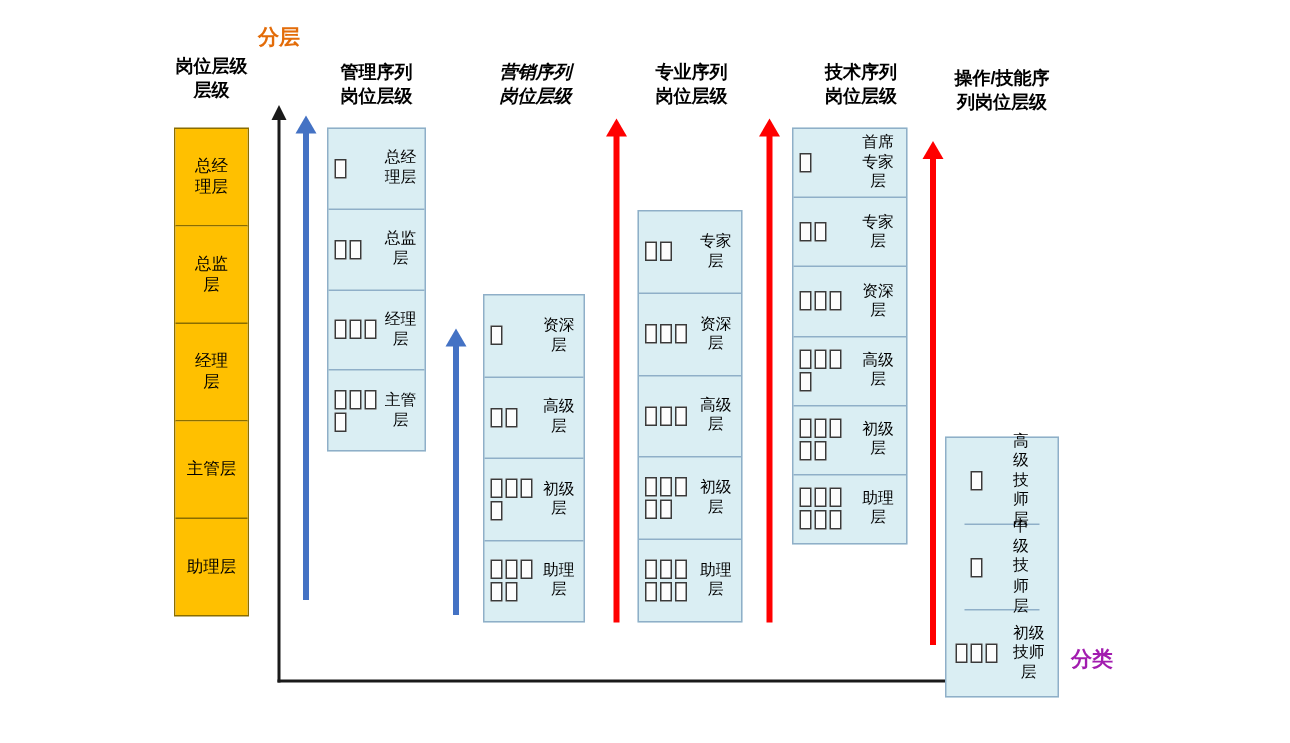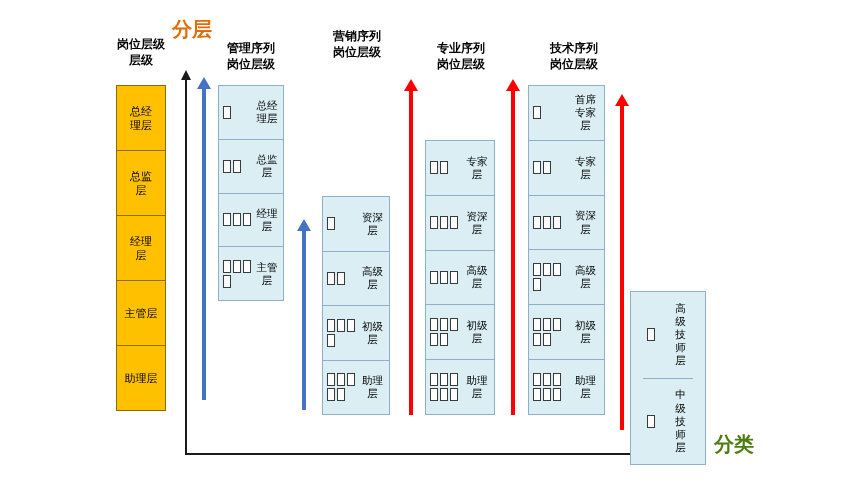--- a/index.html
+++ b/index.html
@@ -3,44 +3,44 @@
 <meta charset="utf-8">
 <style>
   html,body{margin:0;padding:0;background:#fff;font-family:"Liberation Sans","DejaVu Sans",sans-serif;}
   .canvas{position:relative;width:860px;height:495px;background:#ffffff;overflow:hidden;}
 
   
   .v-axis{position:absolute;left:185px;top:80px;width:2px;height:375px;background:#1a1a1a;}
   .v-axis::before{content:"";position:absolute;top:-10px;left:-4px;border-left:5px solid transparent;border-right:5px solid transparent;border-bottom:10px solid #1a1a1a;}
   .h-axis{position:absolute;left:185px;top:453px;width:486px;height:2px;background:#1a1a1a;}
   .h-axis::after{content:"";position:absolute;right:-10px;top:-4px;border-top:5px solid transparent;border-bottom:5px solid transparent;border-left:10px solid #1a1a1a;}
-  .axis-label{position:absolute;font-weight:bold;font-size:20px;}
+  .axis-label{position:absolute;font-weight:bold;font-size:14px;}
   .v-label{left:172px;top:16px;color:#E36C09;}
-  .h-label{left:714px;top:431px;color:#4d7c0f;}
+  .h-label{left:714px;top:431px;color:#a21caf;}
 
   
   .col-header{position:absolute;font-weight:bold;font-size:12px;line-height:1.35;text-align:center;color:#000;white-space:pre-line;}
   #h-current{left:104px;top:36px;width:74px;}
   #h0{left:212px;top:40px;width:78px;}
-  #h1{left:318px;top:28px;width:78px;}
+  #h1{left:318px;top:40px;width:78px;font-style:italic;}
   #h2{left:422px;top:40px;width:78px;}
   #h3{left:534px;top:40px;width:80px;}
   #h4{left:622px;top:44px;width:92px;}
 
   
   .current-col{position:absolute;left:116px;top:85px;width:50px;height:326px;display:flex;flex-direction:column;border:1px solid #8a6d00;box-sizing:border-box;}
   .cur-cell{flex:1;background:#FFC000;border-bottom:1px solid #8a6d00;display:flex;align-items:center;justify-content:center;text-align:center;font-size:11px;line-height:1.3;color:#000;white-space:pre-line;}
   .cur-cell:last-child{border-bottom:none;}
 
   
   .seq-col{position:absolute;display:flex;flex-direction:column;background:#DAEEF3;border:1px solid #8FAFC8;box-sizing:border-box;z-index:2;}
   #seq0{left:218px;top:85px;width:66px;height:216px;}
   #seq1{left:322px;top:196px;width:68px;height:219px;}
   #seq2{left:425px;top:140px;width:70px;height:275px;}
-  #seq3{left:528px;top:85px;width:77px;height:330px;}
+  #seq3{left:528px;top:85px;width:77px;height:278px;}
   #seq4{left:630px;top:291px;width:76px;height:174px;align-items:center;}
   .cell{flex:1;display:flex;align-items:center;gap:3px;padding:3px 4px;border-bottom:1px solid #8FAFC8;box-sizing:border-box;min-height:0;}
   .cell:last-child{border-bottom:none;}
   .boxes{display:flex;flex-wrap:wrap;gap:2px;width:52%;align-items:center;align-content:center;}
   .tofu{display:inline-block;width:8px;height:13px;border:1px solid #3a3a3a;background:#fdfdfd;box-sizing:border-box;}
   .cell-label{flex:1;font-size:10.5px;line-height:1.25;text-align:center;color:#000;white-space:pre-line;}
 
   
   .up-arrow{position:absolute;width:4px;z-index:1;}
   .up-arrow::before{content:"";position:absolute;top:-11px;left:-5px;border-left:7px solid transparent;border-right:7px solid transparent;border-bottom:12px solid currentColor;}
@@ -65,20 +65,22 @@
   <div class="col-header" id="h-current">岗位层级
 层级</div>
   <div class="col-header" id="h0">管理序列
 岗位层级</div>
   <div class="col-header" id="h1">营销序列
 岗位层级</div>
   <div class="col-header" id="h2">专业序列
 岗位层级</div>
   <div class="col-header" id="h3">技术序列
 岗位层级</div>
+  <div class="col-header" id="h4">操作/技能序
+列岗位层级</div>
 
   <div class="current-col" id="current-col">
       <div class="cur-cell">总经
 理层</div>
       <div class="cur-cell">总监
 层</div>
       <div class="cur-cell">经理
 层</div>
       <div class="cur-cell">主管层</div>
       <div class="cur-cell">助理层</div>
@@ -267,15 +269,24 @@
         <div class="cell-label">高级技
 师层</div>
       </div>
       <div class="cell">
         <div class="boxes">
           <span class="tofu"></span>
         </div>
         <div class="cell-label">中级技
 师层</div>
       </div>
+      <div class="cell">
+        <div class="boxes">
+          <span class="tofu"></span>
+          <span class="tofu"></span>
+          <span class="tofu"></span>
+        </div>
+        <div class="cell-label">初级
+技师层</div>
+      </div>
     </div>
 
 </div>
 
 </body></html>

